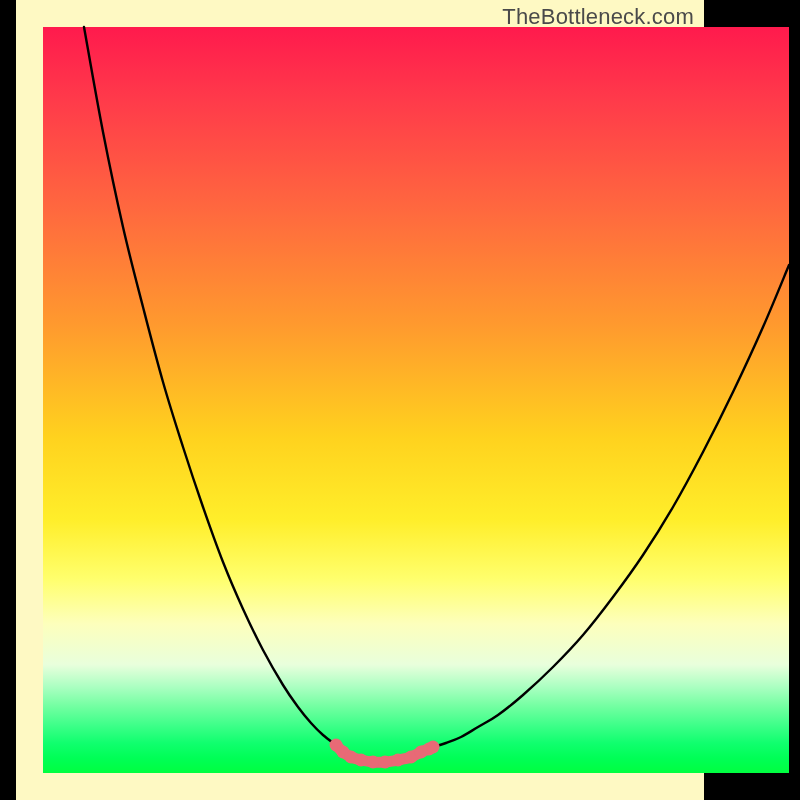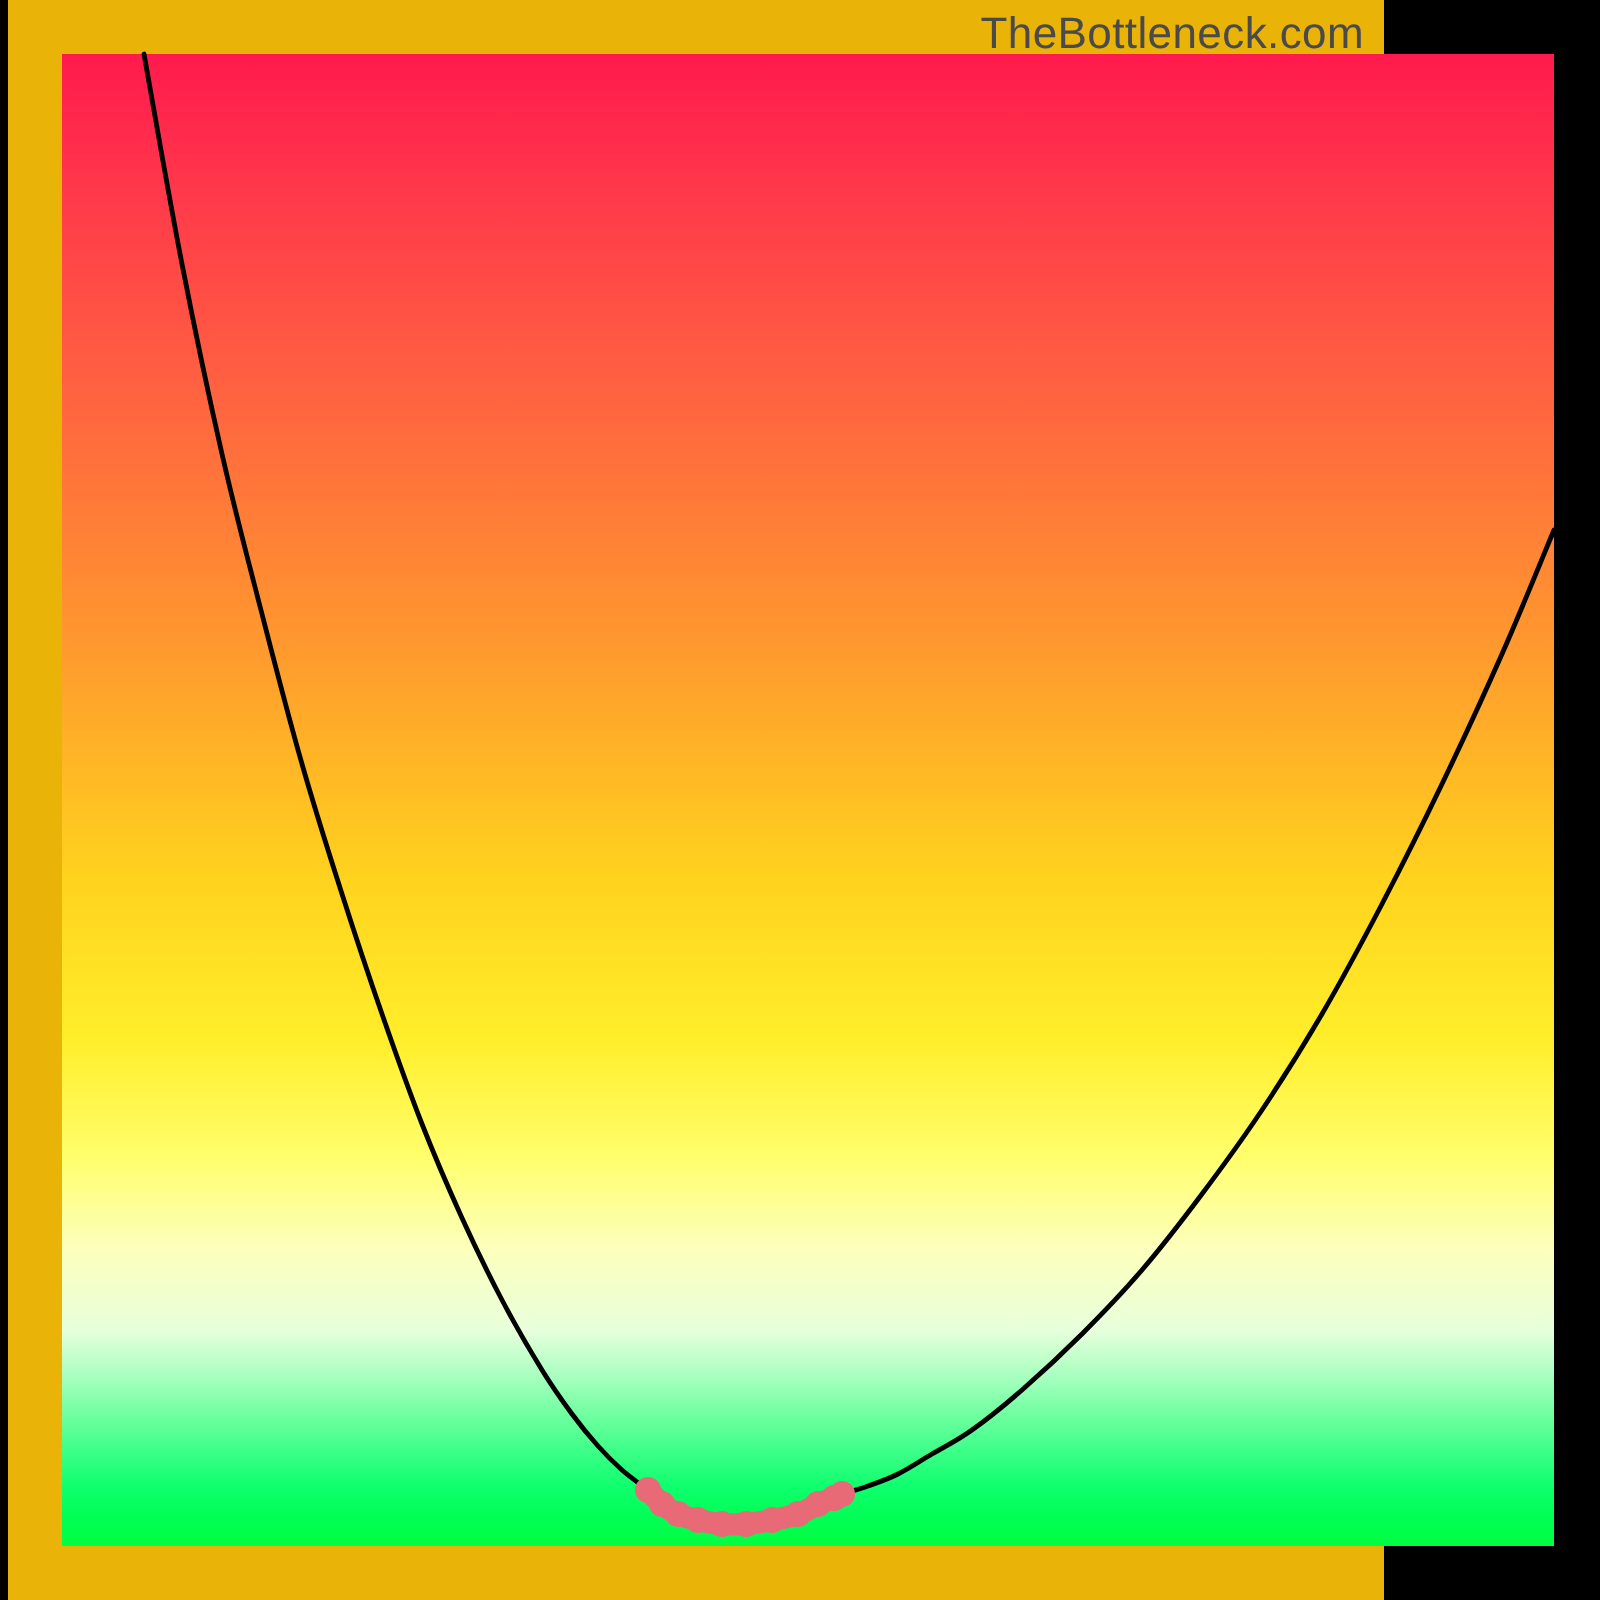--- a/index.html
+++ b/index.html
@@ -6,25 +6,25 @@
     margin: 0;
     padding: 0;
     width: 800px;
     height: 800px;
     background: #000;
     overflow: hidden;
     font-family: Arial, Helvetica, sans-serif;
   }
   .frame {
     position: absolute;
-    left: 4px;
+    left: 16px;
     top: 0;
     width: 688px;
     height: 800px;
-    background: #eab308;
+    background: #fef9c3;
   }
   .plot {
     position: absolute;
     left: 27px;
     top: 27px;
     width: 746px;
     height: 746px;
     background: linear-gradient(to bottom,
       #ff1a4d 0%,
       #ff3b4a 10%,

